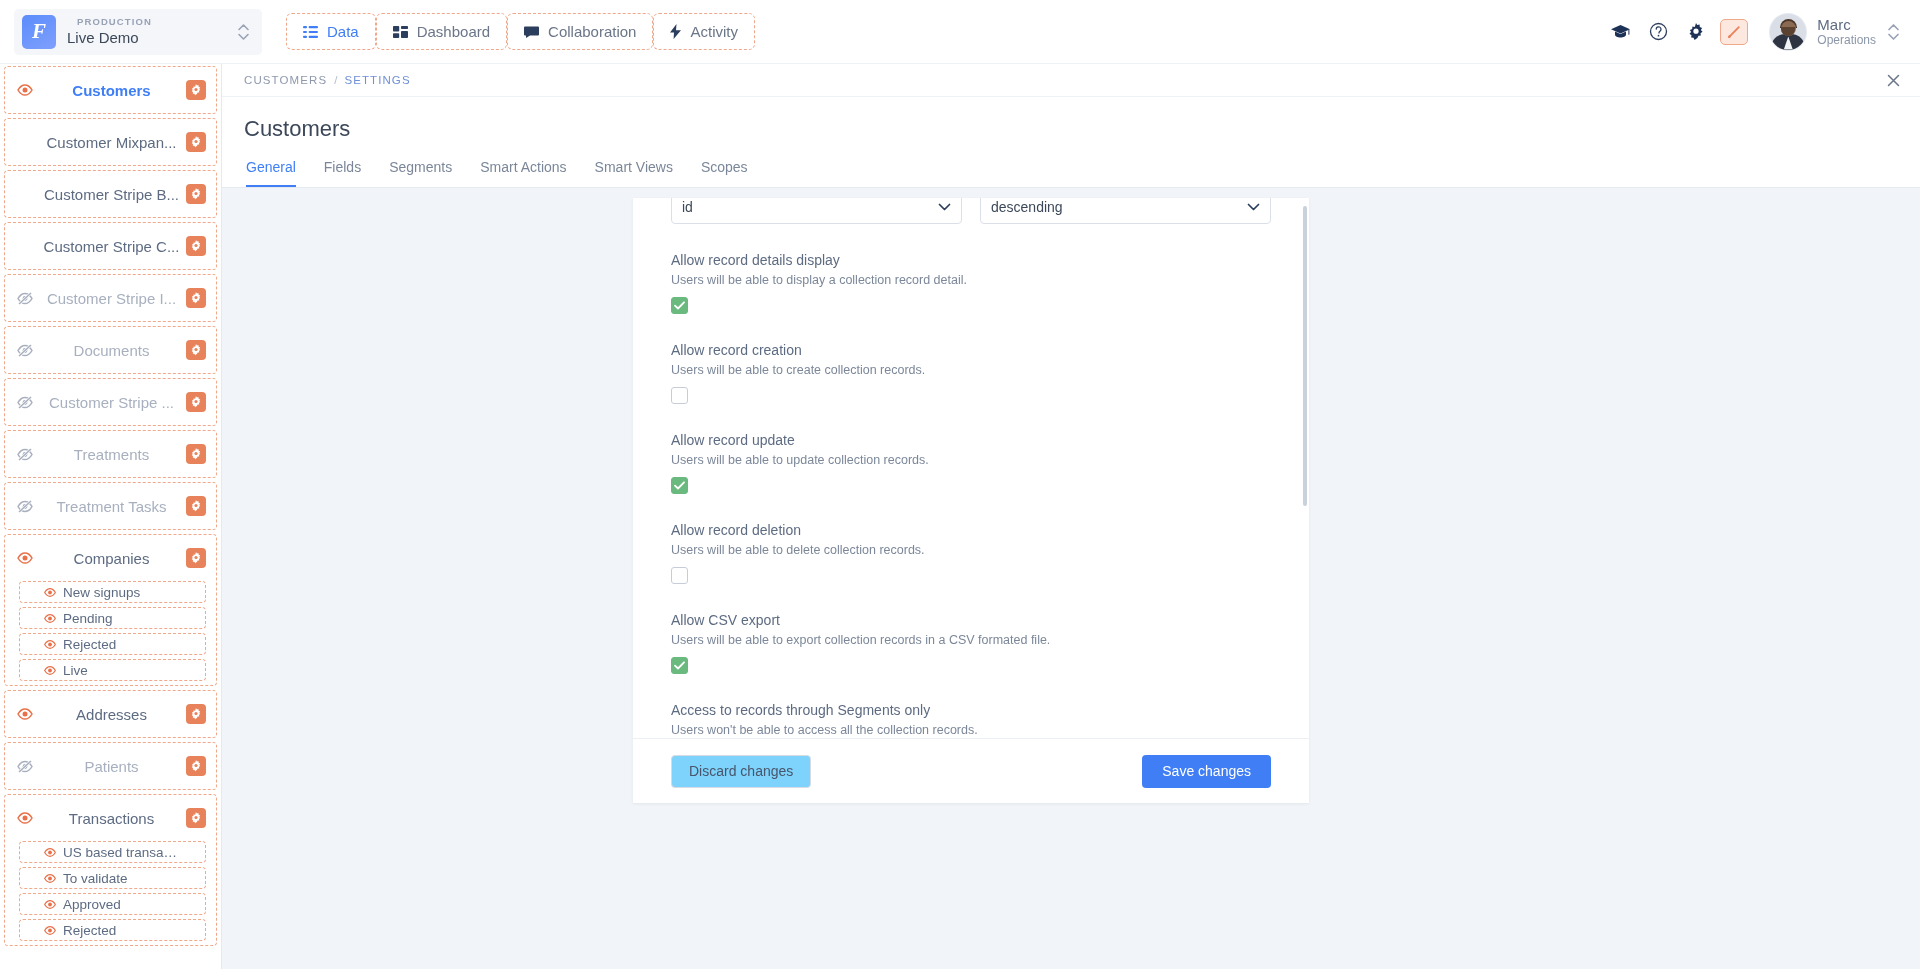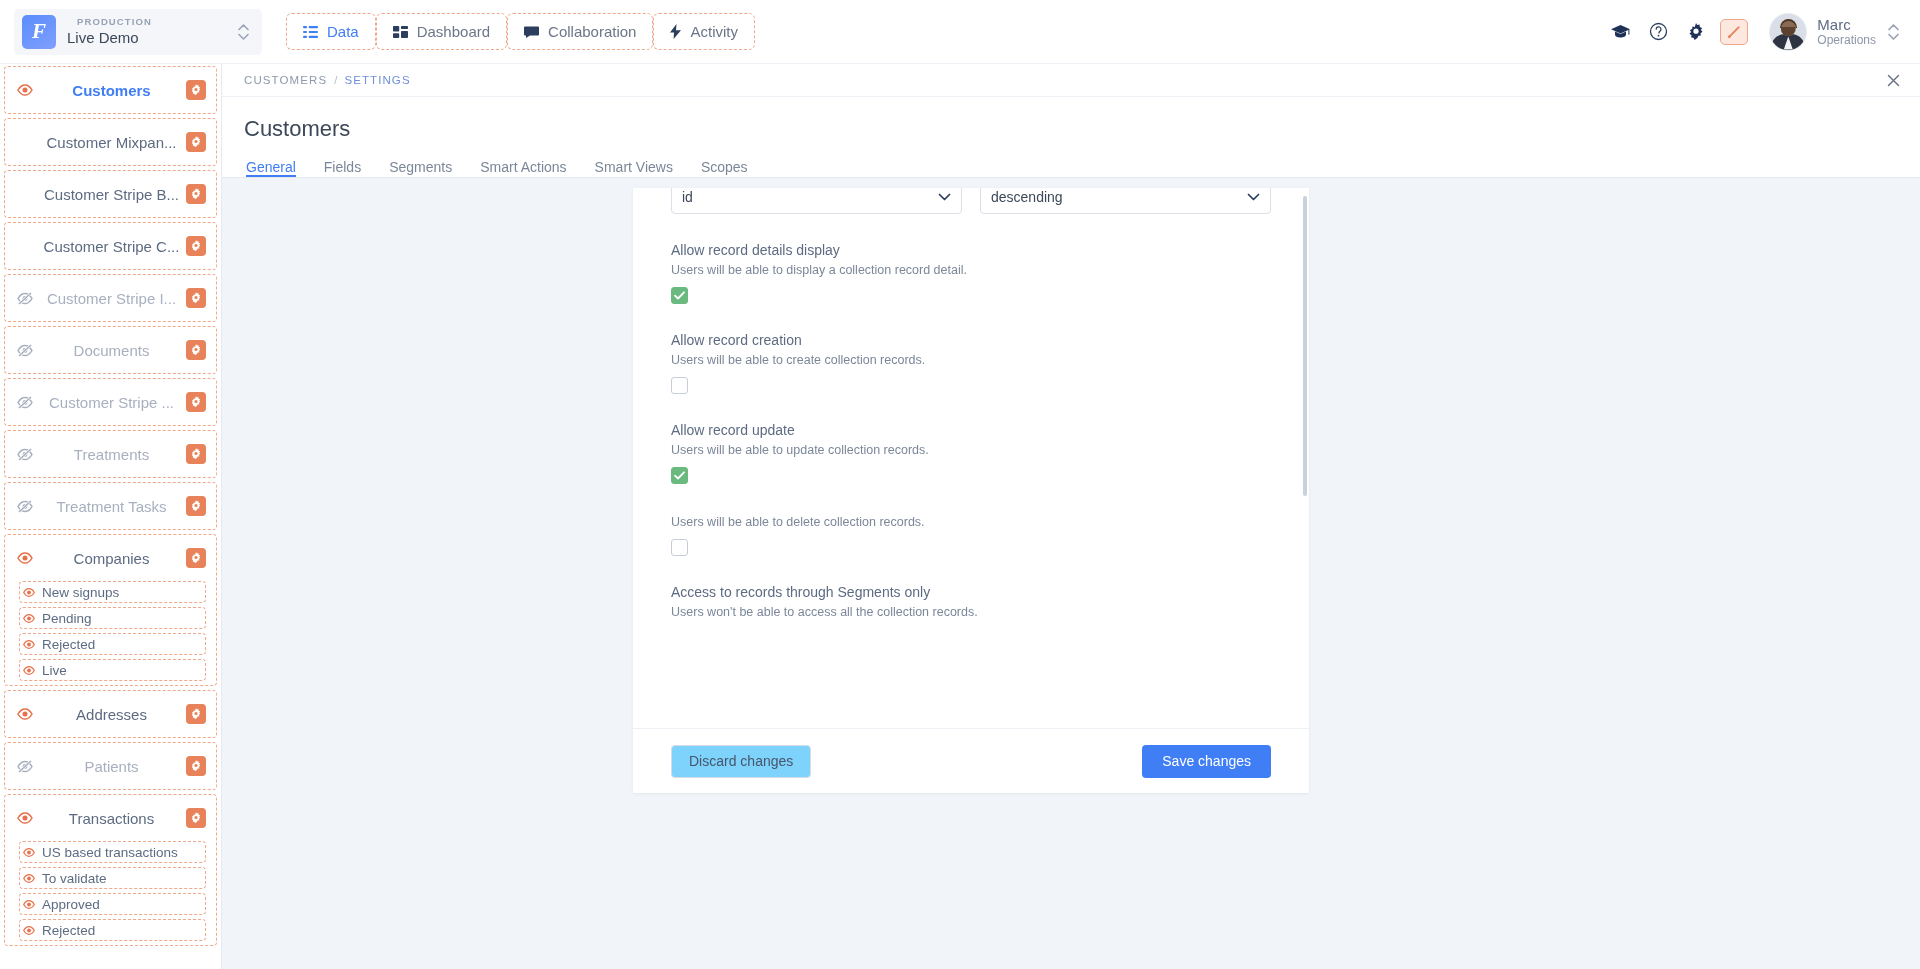--- a/index.html
+++ b/index.html
@@ -101,21 +101,21 @@
   }
   .side-item.active .lbl { color: #3f7ef5; font-weight: bold; }
   .side-item.hidden-coll .lbl { color: #a8b0bf; }
   .gear-btn {
     width: 20px; height: 20px; border-radius: 4px; background: #e8825a;
     display: flex; align-items: center; justify-content: center;
     flex: 0 0 20px; cursor: pointer;
   }
   .side-sub {
     margin: 0 10px 4px 14px; border: 1px dashed #f0a88a; border-radius: 4px;
-    height: 22px; display: flex; align-items: center; padding: 0 3px;
+    height: 22px; display: flex; align-items: center; padding: 0 24px;
     cursor: pointer; gap: 7px;
   }
   .side-sub .lbl { font-size: 13.5px; color: #5d6b82; white-space: nowrap; overflow: hidden; text-overflow: ellipsis;}
 
   
   .main { position: absolute; top: 64px; left: 222px; width: 1698px; height: 905px; background: #f1f4f8; }
   .breadcrumb-bar {
     height: 33px; background: #ffffff; display: flex; align-items: center;
     padding: 0 20px 0 22px; border-bottom: 1px solid #eef1f5;
   }
@@ -124,21 +124,21 @@
     color: #8e99ac; cursor: pointer;
   }
   .crumb.link { color: #6f8fd8; }
   .crumb-sep { font-size: 11.5px; color: #b4bdcb; margin: 0 7px; }
   .close-x { margin-left: auto; color: #6b7688; cursor: pointer; display: flex; }
 
   .page-head { background: #ffffff; padding: 18px 0 0 22px; }
   .page-title { font-size: 22px; color: #3c4859; font-weight: normal; line-height: 28px; }
   .settings-tabs { display: flex; gap: 28px; margin-top: 16px; padding-left: 2px; }
   .s-tab {
-    font-size: 14px; color: #7b8799; 
+    font-size: 14px; color: #7b8799; padding-bottom: 10px;
     border-bottom: 2px solid transparent; cursor: pointer; white-space: nowrap;
   }
   .s-tab.active { color: #3f7ef5; border-bottom-color: #3f7ef5; }
   .tabs-rule { border-bottom: 1px solid #e6eaf0; }
 
   
   .card-wrap { position: relative; height: 735px; }
   .card {
     position: absolute; left: 411px; top: 10px; width: 676px;
     background: #ffffff;
@@ -662,22 +662,32 @@
             <div class="field">
               <div class="field-title">Allow record update</div>
               <div class="field-desc">Users will be able to update collection records.</div>
               <div class="cbox checked">
                 <svg width="11" height="9" viewBox="0 0 11 9" fill="none">
                   <path d="M1 4.6 L4 7.5 L10 1.3" stroke="#ffffff" stroke-width="1.8" stroke-linecap="round" stroke-linejoin="round"></path>
                 </svg>
               </div>
             </div>
             <div class="field">
+              <div class="field-title">Allow record deletion</div>
               <div class="field-desc">Users will be able to delete collection records.</div>
               <div class="cbox"></div>
+            </div>
+            <div class="field">
+              <div class="field-title">Allow CSV export</div>
+              <div class="field-desc">Users will be able to export collection records in a CSV formated file.</div>
+              <div class="cbox checked">
+                <svg width="11" height="9" viewBox="0 0 11 9" fill="none">
+                  <path d="M1 4.6 L4 7.5 L10 1.3" stroke="#ffffff" stroke-width="1.8" stroke-linecap="round" stroke-linejoin="round"></path>
+                </svg>
+              </div>
             </div>
             <div class="field">
               <div class="field-title">Access to records through Segments only</div>
               <div class="field-desc">Users won't be able to access all the collection records.</div>
             </div>
           </div>
         <div class="scrollbar"></div>
       </div>
 
       <div class="card-footer">

